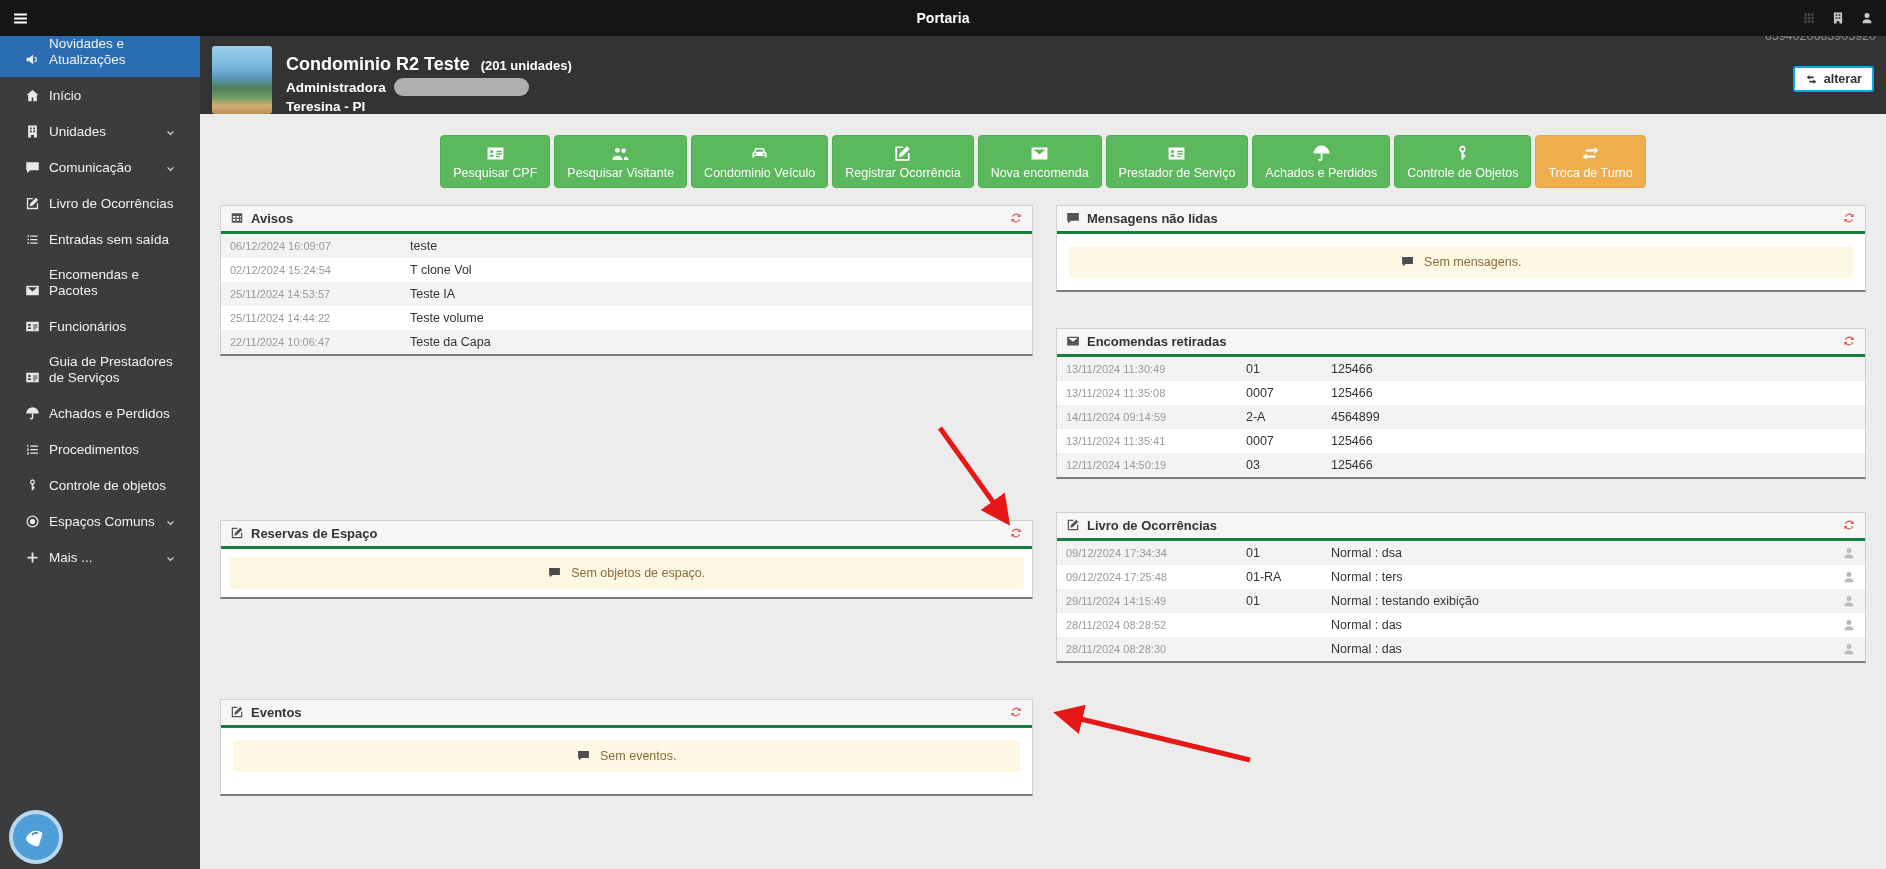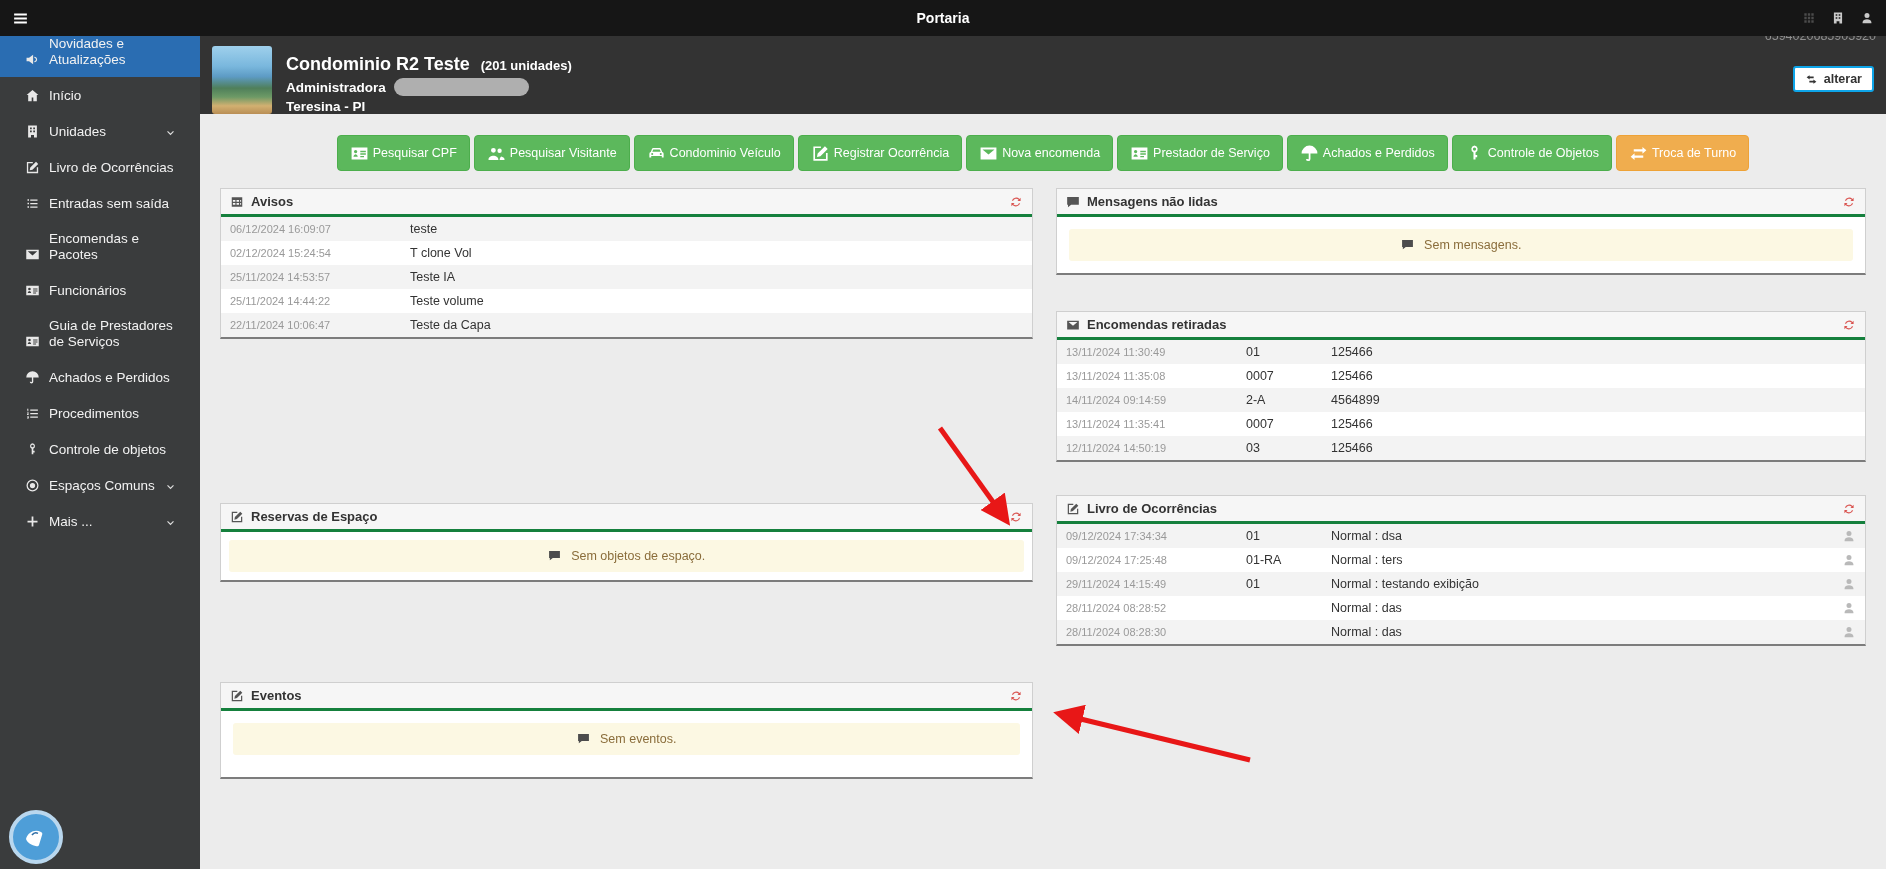--- a/index.html
+++ b/index.html
@@ -44,21 +44,21 @@
   .redacted{display:inline-block;width:135px;height:18px;border-radius:9px;background:#c6c6c6;opacity:.85;margin-left:8px}
   .alterar-btn{position:absolute;right:12px;top:40px;background:#fff;border:2px solid #0ea5e9;border-radius:3px;
     padding:4px 10px;font-weight:bold;font-size:12.5px;color:#333;display:flex;align-items:center;gap:6px;
     cursor:pointer;font-family:inherit}
   .alterar-btn .icon{font-size:13px}
 
   
   .content{position:absolute;top:88px;left:0;right:0;bottom:0;padding:0 20px;overflow:hidden}
   .quick-actions{display:flex;justify-content:center;gap:4px;margin-top:21px}
   .qa-btn{border:1px solid #4cae4c;background:#5cb85c;color:#fff;border-radius:4px;
-    padding:8px 12px 7px;display:flex;flex-direction:row;align-items:center;gap:4px;
+    padding:8px 12px 7px;display:flex;flex-direction:column;align-items:center;gap:4px;
     font-size:12.5px;min-width:100px;cursor:pointer;font-family:inherit;line-height:1}
   .qa-btn .icon{font-size:19px}
   .qa-btn.orange{background:#f0ad4e;border-color:#eea236}
 
   .panels{display:flex;justify-content:space-between;margin-top:17px}
   .col{width:813px}
   .col-right{width:810px}
   .panel{background:#fff;border:1px solid #cfcfcf;border-bottom:2px solid #7c7c7c}
   .panel-header{display:flex;align-items:center;gap:7px;background:#f6f6f6;border-bottom:3px solid #15803d;
     padding:5px 9px;font-weight:bold;font-size:13px;color:#333}
@@ -141,20 +141,33 @@
           <span class="si-label">Unidades</span>
           <span class="icon chev">
             <svg viewBox="0 0 24 24">
               <path fill-rule="evenodd" fill="currentColor" d="M4.6 8.4 6.4 6.6 12 12.2 17.6 6.6 19.4 8.4 12 15.8Z"></path>
             </svg>
           </span>
         </div>
         <div class="side-item">
           <span class="icon si">
             <svg viewBox="0 0 24 24">
+              <path fill-rule="evenodd" fill="currentColor" d="M2 3.5h20v13H8.8L3.4 20.8V16.5H2Z"></path>
+            </svg>
+          </span>
+          <span class="si-label">Comunicação</span>
+          <span class="icon chev">
+            <svg viewBox="0 0 24 24">
+              <path fill-rule="evenodd" fill="currentColor" d="M4.6 8.4 6.4 6.6 12 12.2 17.6 6.6 19.4 8.4 12 15.8Z"></path>
+            </svg>
+          </span>
+        </div>
+        <div class="side-item">
+          <span class="icon si">
+            <svg viewBox="0 0 24 24">
               <path fill-rule="evenodd" fill="currentColor" d="M3 3h9.5v2.1H5.1v13.8h13.8V11.5H21V21H3ZM17.6 2.9l3.5 3.5-9.2 9.2-4.4.9.9-4.4Z"></path>
             </svg>
           </span>
           <span class="si-label">Livro de Ocorrências</span>
         </div>
         <div class="side-item">
           <span class="icon si">
             <svg viewBox="0 0 24 24">
               <path fill-rule="evenodd" fill="currentColor" d="M4 5.2h2.4v2.4H4Zm4.4.2h11.6v2H8.4ZM4 10.8h2.4v2.4H4Zm4.4.2h11.6v2H8.4ZM4 16.4h2.4v2.4H4Zm4.4.2h11.6v2H8.4Z"></path>
             </svg>

